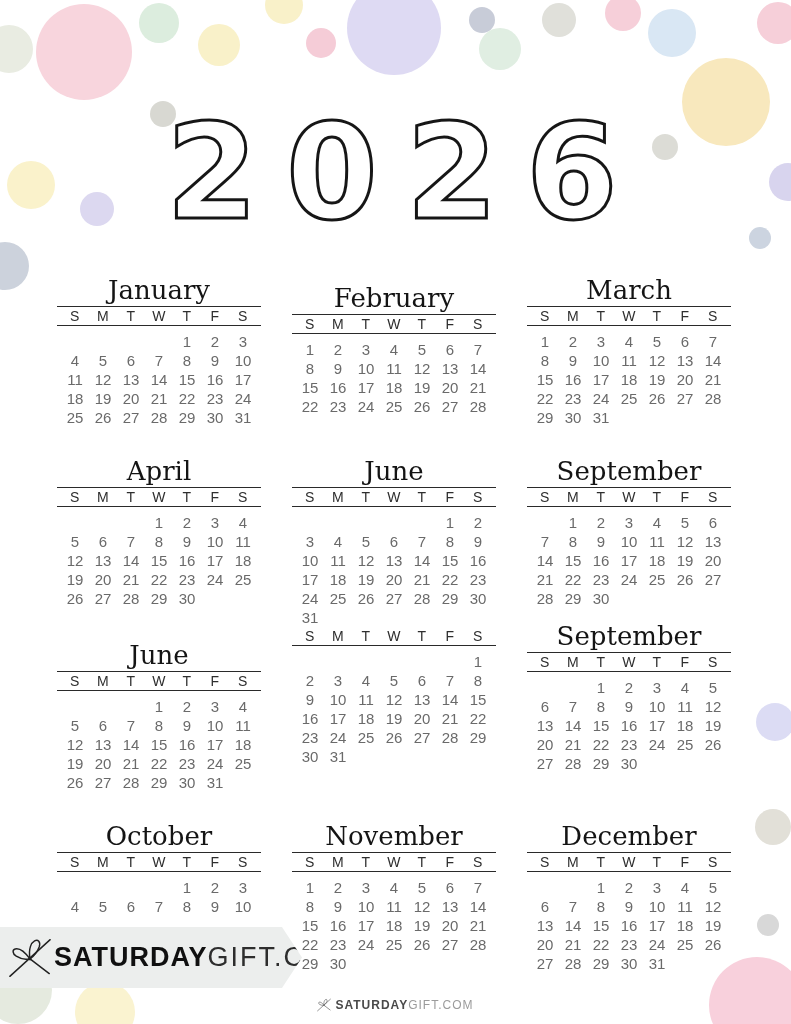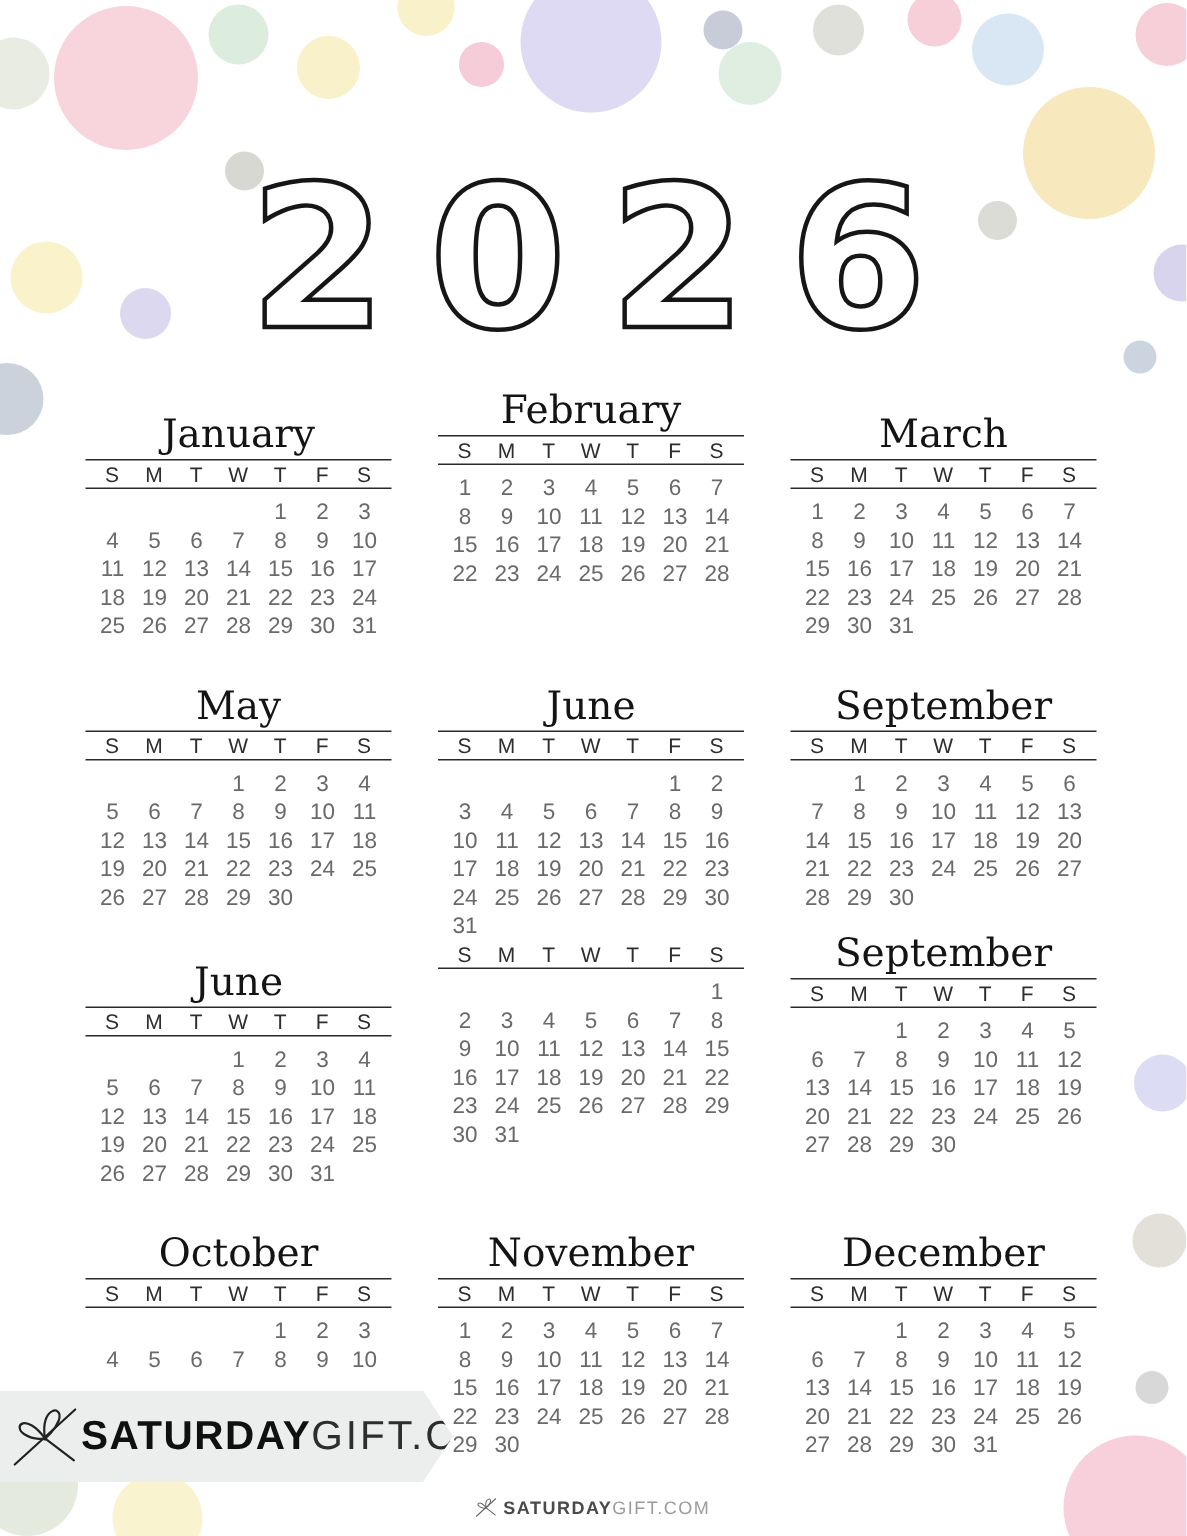--- a/index.html
+++ b/index.html
@@ -145,21 +145,21 @@
           <span>24</span>
           <span>25</span>
           <span>26</span>
           <span>27</span>
           <span>28</span>
           <span>29</span>
           <span>30</span>
           <span>31</span>
         </div>
   </div>
-      <div class="month" style="left: 292px; top: 246px;">
+      <div class="month" style="left: 292px; top: 270px;">
     <div class="month-name">February</div>
     <div class="dow-row">
           <span>S</span>
           <span>M</span>
           <span>T</span>
           <span>W</span>
           <span>T</span>
           <span>F</span>
           <span>S</span>
         </div>
@@ -237,21 +237,21 @@
           <span>29</span>
           <span>30</span>
           <span>31</span>
           <span></span>
           <span></span>
           <span></span>
           <span></span>
         </div>
   </div>
       <div class="month" style="left: 57px; top: 443px;">
-    <div class="month-name">May</div>
+    <div class="month-name">April</div>
     <div class="dow-row">
           <span>S</span>
           <span>M</span>
           <span>T</span>
           <span>W</span>
           <span>T</span>
           <span>F</span>
           <span>S</span>
         </div>
     <div class="dates">

